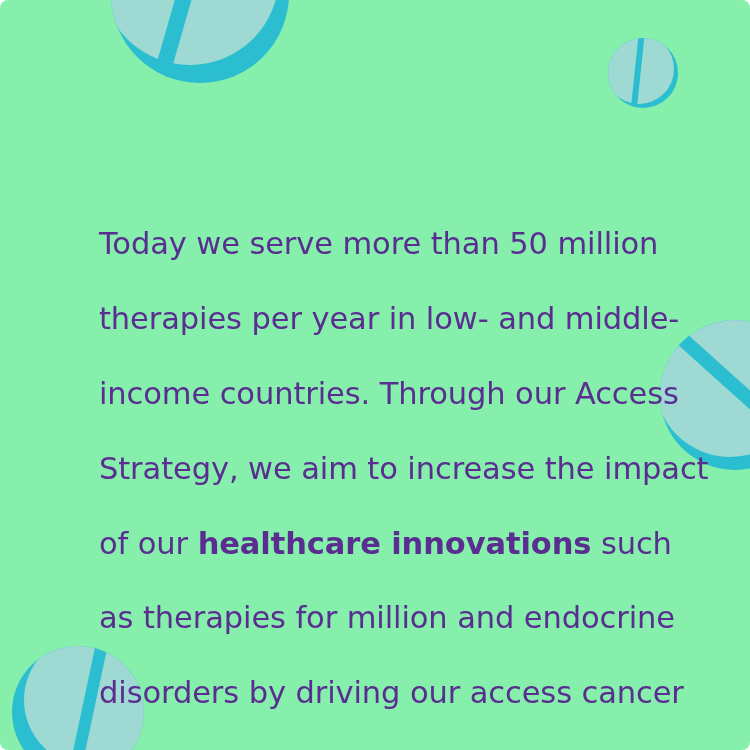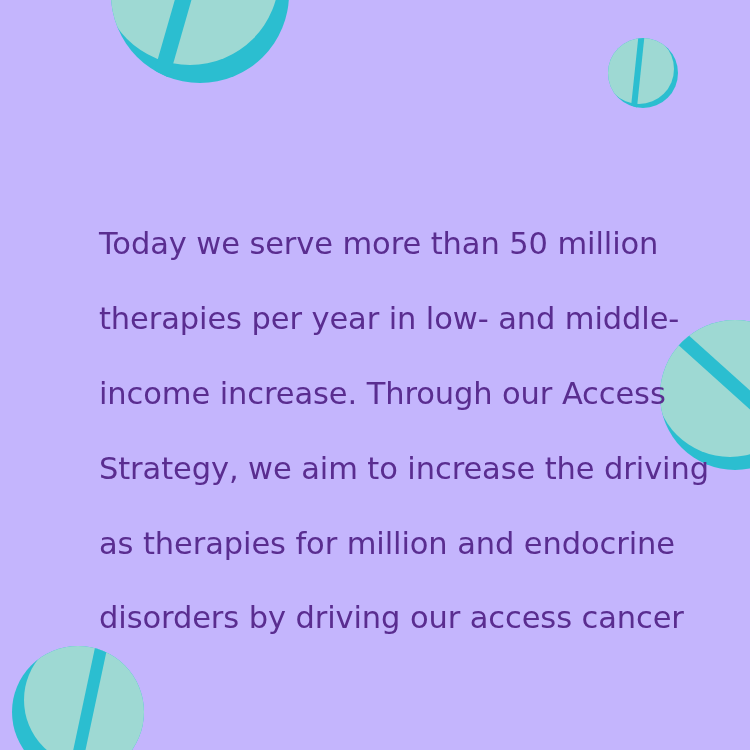--- a/index.html
+++ b/index.html
@@ -53,21 +53,21 @@
     font-weight: 700;
   }
   .line {
     display: block;
     white-space: nowrap;
   }
 </style>
 </head>
 <body>
 
-<div id="poster" style="background: #c4b5fd;">
+<div id="poster" style="background: #86efac; border-radius: 8px;">
 
   <div class="pill" id="pill-top-left">
     <svg width="200" height="200" viewBox="0 0 200 200" aria-hidden="true">
       <defs>
         <clipPath id="clipTL">
             <circle cx="88" cy="90" r="89"></circle>
           </clipPath>
       </defs>
 
       <circle cx="88" cy="90" r="89" fill="#2bbed0"></circle>
@@ -121,22 +121,23 @@
       <g clip-path="url(#clipBL)">
         <circle cx="72" cy="60" r="66" fill="#9ed9d3"></circle>
         <rect x="66" y="-40" width="12" height="200" fill="#2bbed0" transform="rotate(12 72 60)"></rect>
       </g>
     </svg>
   </div>
 
   <div id="statement" style="color: rgb(90, 45, 144);">
     <span class="line">Today we serve more than 50 million</span>
     <span class="line">therapies per year in low- and middle-</span>
-    <span class="line">income increase. Through our Access</span>
-    <span class="line">Strategy, we aim to increase the driving</span>
+    <span class="line">income countries. Through our Access</span>
+    <span class="line">Strategy, we aim to increase the impact</span>
+    <span class="line"><span>of our </span><span class="em">healthcare innovations</span><span> such</span></span>
     <span class="line">as therapies for million and endocrine</span>
     <span class="line">disorders by driving our access cancer</span>
     <span class="line"></span>
     
     
   </div>
 
 </div>
 
 </body></html>

